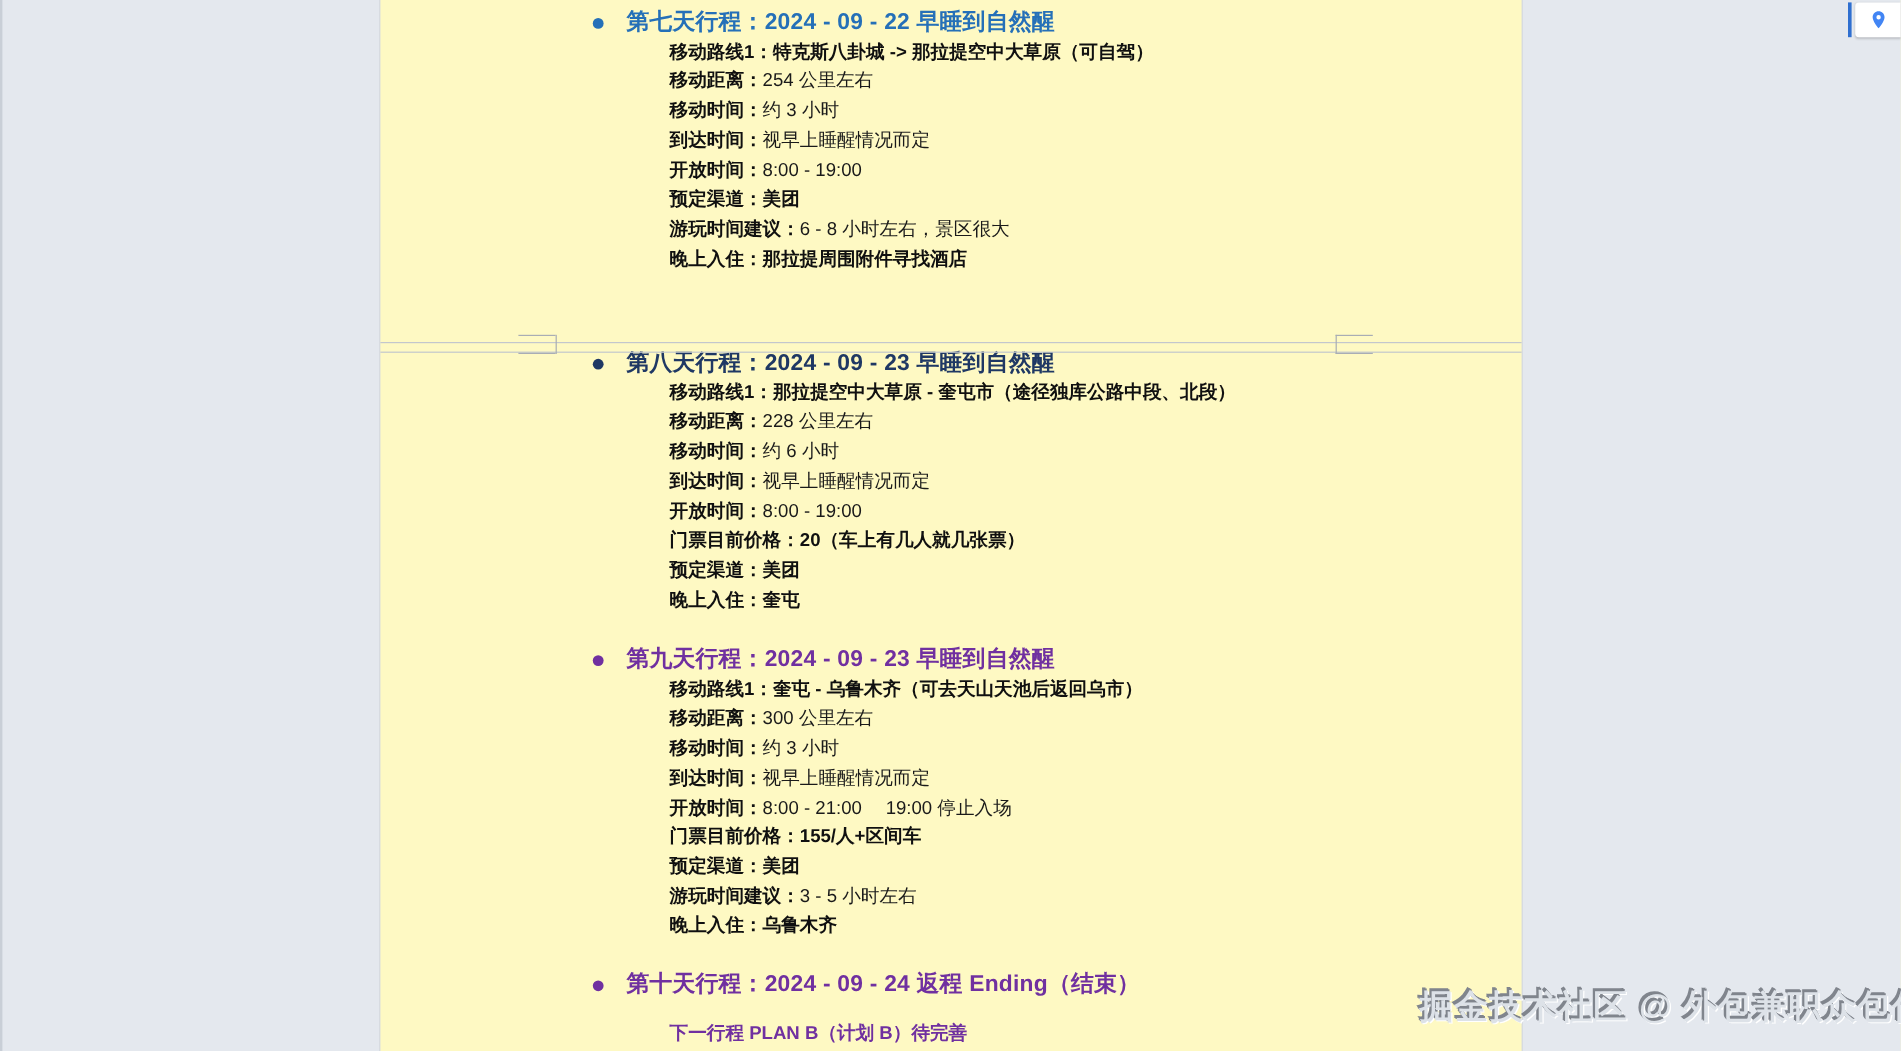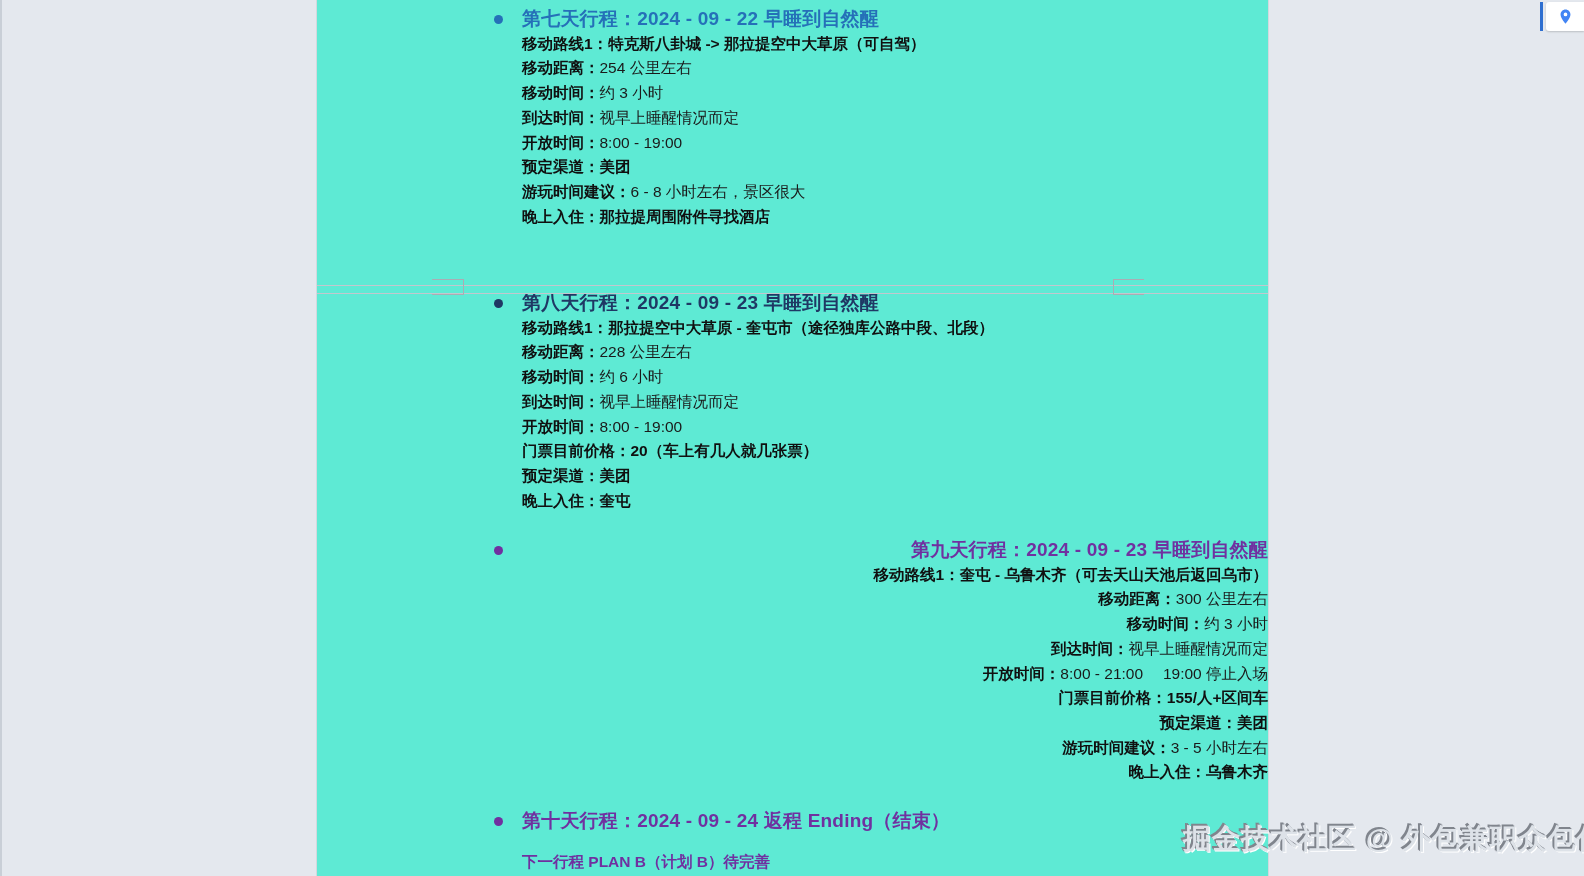--- a/index.html
+++ b/index.html
@@ -6,50 +6,50 @@
   body{
     width:1584px;height:876px;
     background:#e4e8ee;
     font-family:"Liberation Sans",sans-serif;
     overflow:hidden;position:relative;
   }
   body::before{content:"";position:absolute;left:0;top:0;width:2px;height:100%;background:#c9cfd7;}
   
   .page{
     position:absolute;left:317px;top:0;width:951px;height:876px;
-    background:#5eead4;
+    background:#fef9c3;
     box-shadow:1px 0 0 #d4d8de,-1px 0 0 #d4d8de;
   }
   
   .pb-edge{position:absolute;left:0;width:100%;height:1px;background:#c3c7cd;}
   .pb-edge.e1{top:285px;}
   .pb-edge.e2{top:293px;}
   .pb-mark{position:absolute;background:#a9adb4;}
   .mk-l-h1{left:115px;top:279px;width:31px;height:1px;}
   .mk-l-h2{left:115px;top:294px;width:31px;height:1px;}
   .mk-l-v {left:146px;top:279px;width:1px;height:16px;}
   .mk-r-h1{left:796px;top:279px;width:31px;height:1px;}
   .mk-r-h2{left:796px;top:294px;width:31px;height:1px;}
   .mk-r-v {left:796px;top:279px;width:1px;height:16px;}
   
   .section{position:absolute;left:0;width:100%;}
   #sections .section:nth-child(1){top:7px;}
   #sections .section:nth-child(2){top:291px;}
-  #sections .section:nth-child(3){top:538px;text-align:right;}
+  #sections .section:nth-child(3){top:538px;}
   #sections .section:nth-child(4){top:809px;}
   .sec-heading{
     position:relative;padding-left:205px;
     font-size:19px;font-weight:700;line-height:24.7px;
     letter-spacing:0.2px;white-space:nowrap;
   }
   .bullet{
     position:absolute;left:177px;top:8px;
     width:9px;height:9px;border-radius:50%;
   }
-  .sec-lines{color:#101010;}
+  .sec-lines{color:#101010;padding-left:36px;}
   .sec-line{
     padding-left:205px;font-size:15.5px;line-height:24.7px;white-space:nowrap;
   }
   .sec-line .lb{font-weight:700;}
   .sec-line .vb{font-weight:700;}
   .sec-line .vr{font-weight:400;color:#1a1a1a;margin-top:14px;}
   .sec-line.extra{font-weight:700;margin-top:16px;}
   
   .pin-widget{
     position:absolute;right:0;top:2px;height:29px;display:flex;align-items:stretch;

